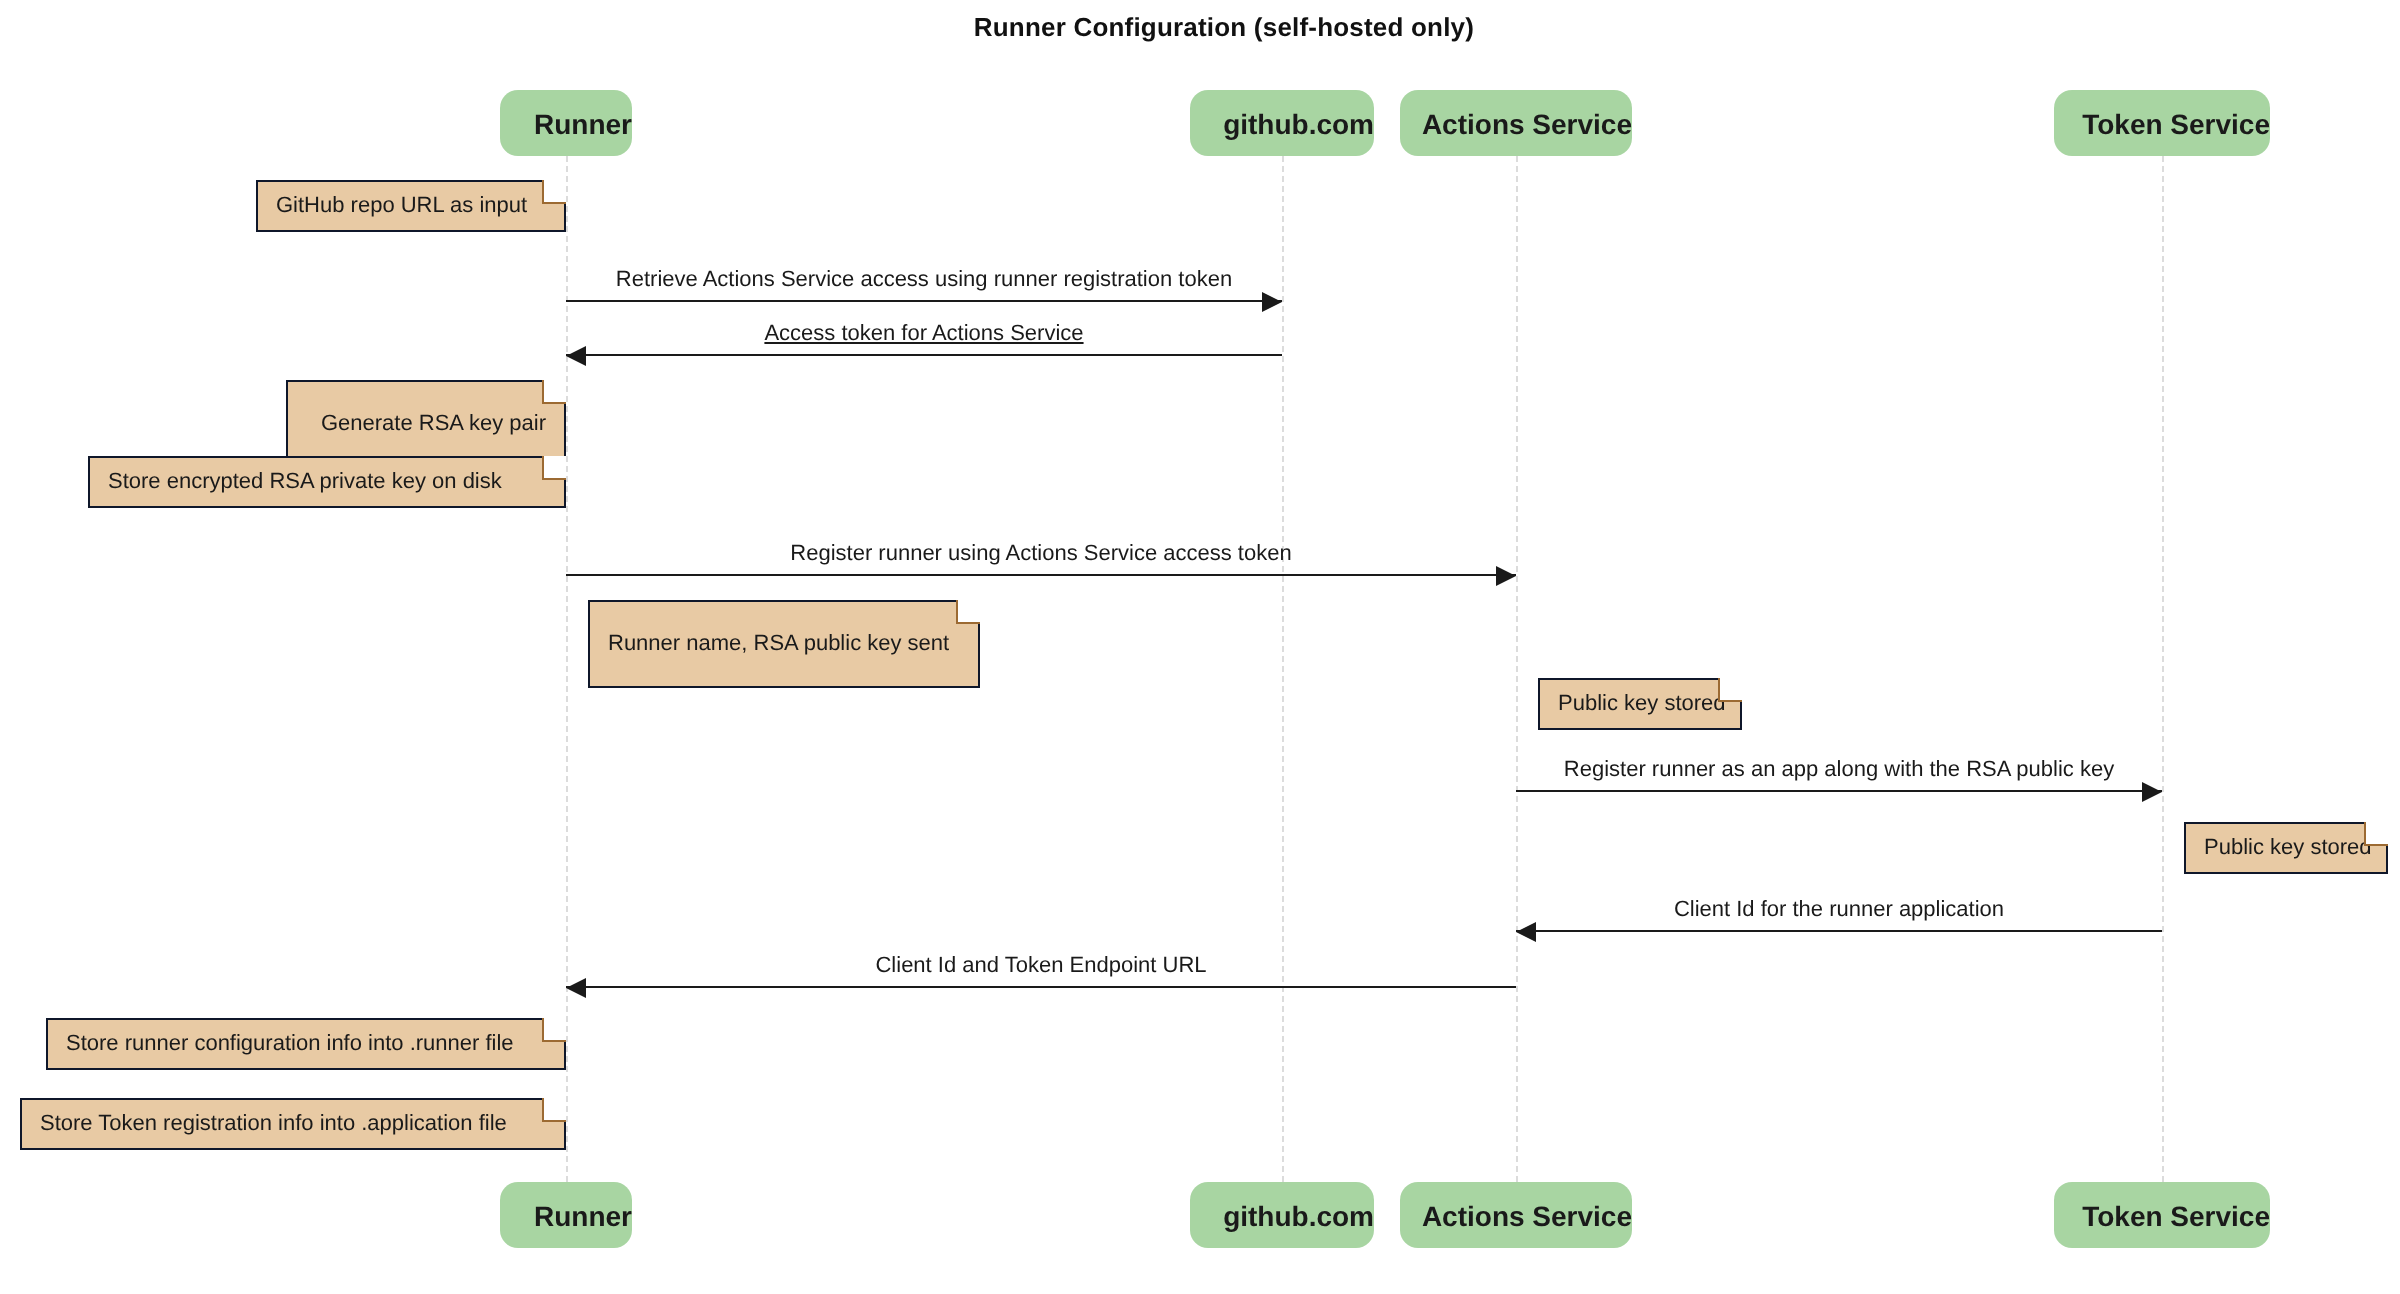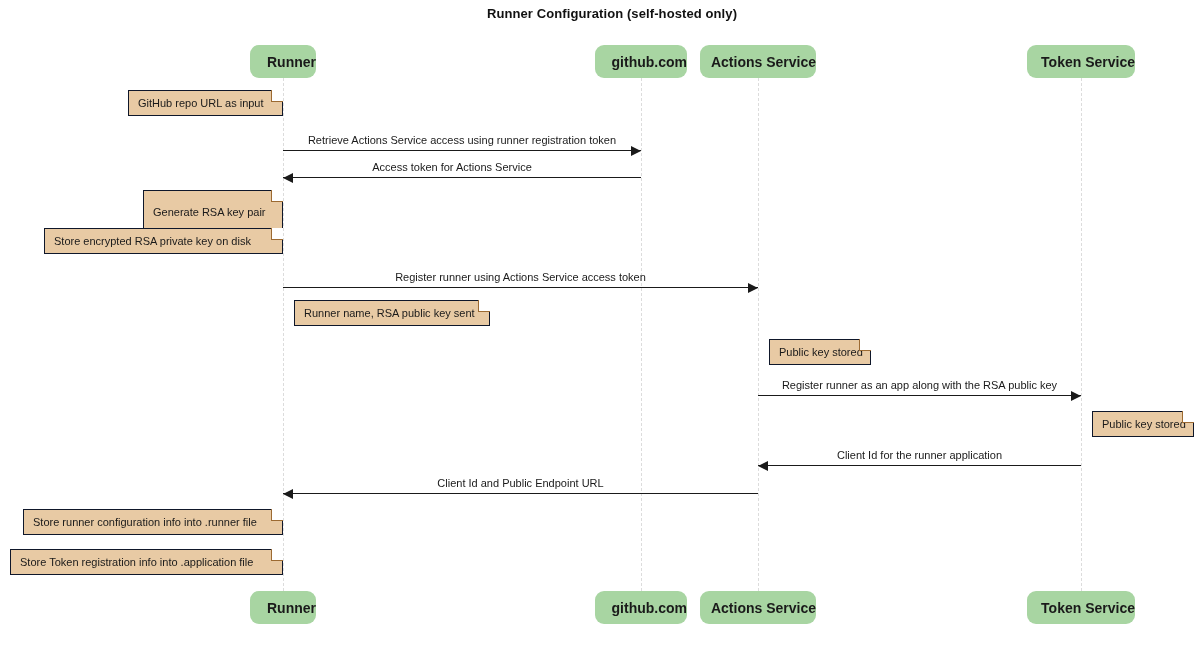--- a/index.html
+++ b/index.html
@@ -110,48 +110,48 @@
       <div class="lifeline" style="left: 641px; top: 78px; height: 513px;"></div>
       <div class="lifeline" style="left: 758px; top: 78px; height: 513px;"></div>
       <div class="lifeline" style="left: 1081px; top: 78px; height: 513px;"></div>
     </div>
   <div id="messages-layer">
       <div class="msg" style="left: 283px; top: 150px; width: 358px;"></div>
       <div class="arrowhead right" style="top: 145.7px; left: 631px;"></div>
       <div class="msg-label" style="left: 283px; width: 358px; top: 134px;">Retrieve Actions Service access using runner registration token</div>
       <div class="msg" style="left: 283px; top: 177px; width: 358px;"></div>
       <div class="arrowhead left" style="top: 172.7px; left: 283px;"></div>
-      <div class="msg-label" style="left: 273px; width: 358px; top: 161px;">Access token for Actions Service</div>
+      <div class="msg-label" style="left: 283px; width: 358px; top: 161px; text-decoration: underline;">Access token for Actions Service</div>
       <div class="msg" style="left: 283px; top: 287px; width: 475px;"></div>
       <div class="arrowhead right" style="top: 282.7px; left: 748px;"></div>
       <div class="msg-label" style="left: 283px; width: 475px; top: 271px;">Register runner using Actions Service access token</div>
       <div class="msg" style="left: 758px; top: 395px; width: 323px;"></div>
       <div class="arrowhead right" style="top: 390.7px; left: 1071px;"></div>
       <div class="msg-label" style="left: 758px; width: 323px; top: 379px;">Register runner as an app along with the RSA public key</div>
       <div class="msg" style="left: 758px; top: 465px; width: 323px;"></div>
       <div class="arrowhead left" style="top: 460.7px; left: 758px;"></div>
       <div class="msg-label" style="left: 758px; width: 323px; top: 449px;">Client Id for the runner application</div>
       <div class="msg" style="left: 283px; top: 493px; width: 475px;"></div>
       <div class="arrowhead left" style="top: 488.7px; left: 283px;"></div>
-      <div class="msg-label" style="left: 283px; width: 475px; top: 477px;">Client Id and Public Endpoint URL</div>
+      <div class="msg-label" style="left: 283px; width: 475px; top: 477px;">Client Id and Token Endpoint URL</div>
     </div>
   <div id="notes-layer">
       <div class="note" style="left: 128px; top: 90px; width: 155px; height: 26px;">
         <span>GitHub repo URL as input</span>
         <span class="fold"></span>
       </div>
-      <div class="note" style="left: 143px; top: 190px; width: 140px; height: 44px;">
+      <div class="note" style="left: 143px; top: 190px; width: 140px; height: 44px; justify-content: flex-end;">
         <span>Generate RSA key pair</span>
         <span class="fold"></span>
       </div>
       <div class="note" style="left: 44px; top: 228px; width: 239px; height: 26px;">
         <span>Store encrypted RSA private key on disk</span>
         <span class="fold"></span>
       </div>
-      <div class="note" style="left: 294px; top: 300px; width: 196px; height: 26px;">
+      <div class="note" style="left: 294px; top: 300px; width: 196px; height: 44px;">
         <span>Runner name, RSA public key sent</span>
         <span class="fold"></span>
       </div>
       <div class="note" style="left: 769px; top: 339px; width: 102px; height: 26px;">
         <span>Public key stored</span>
         <span class="fold"></span>
       </div>
       <div class="note" style="left: 1092px; top: 411px; width: 102px; height: 26px;">
         <span>Public key stored</span>
         <span class="fold"></span>

